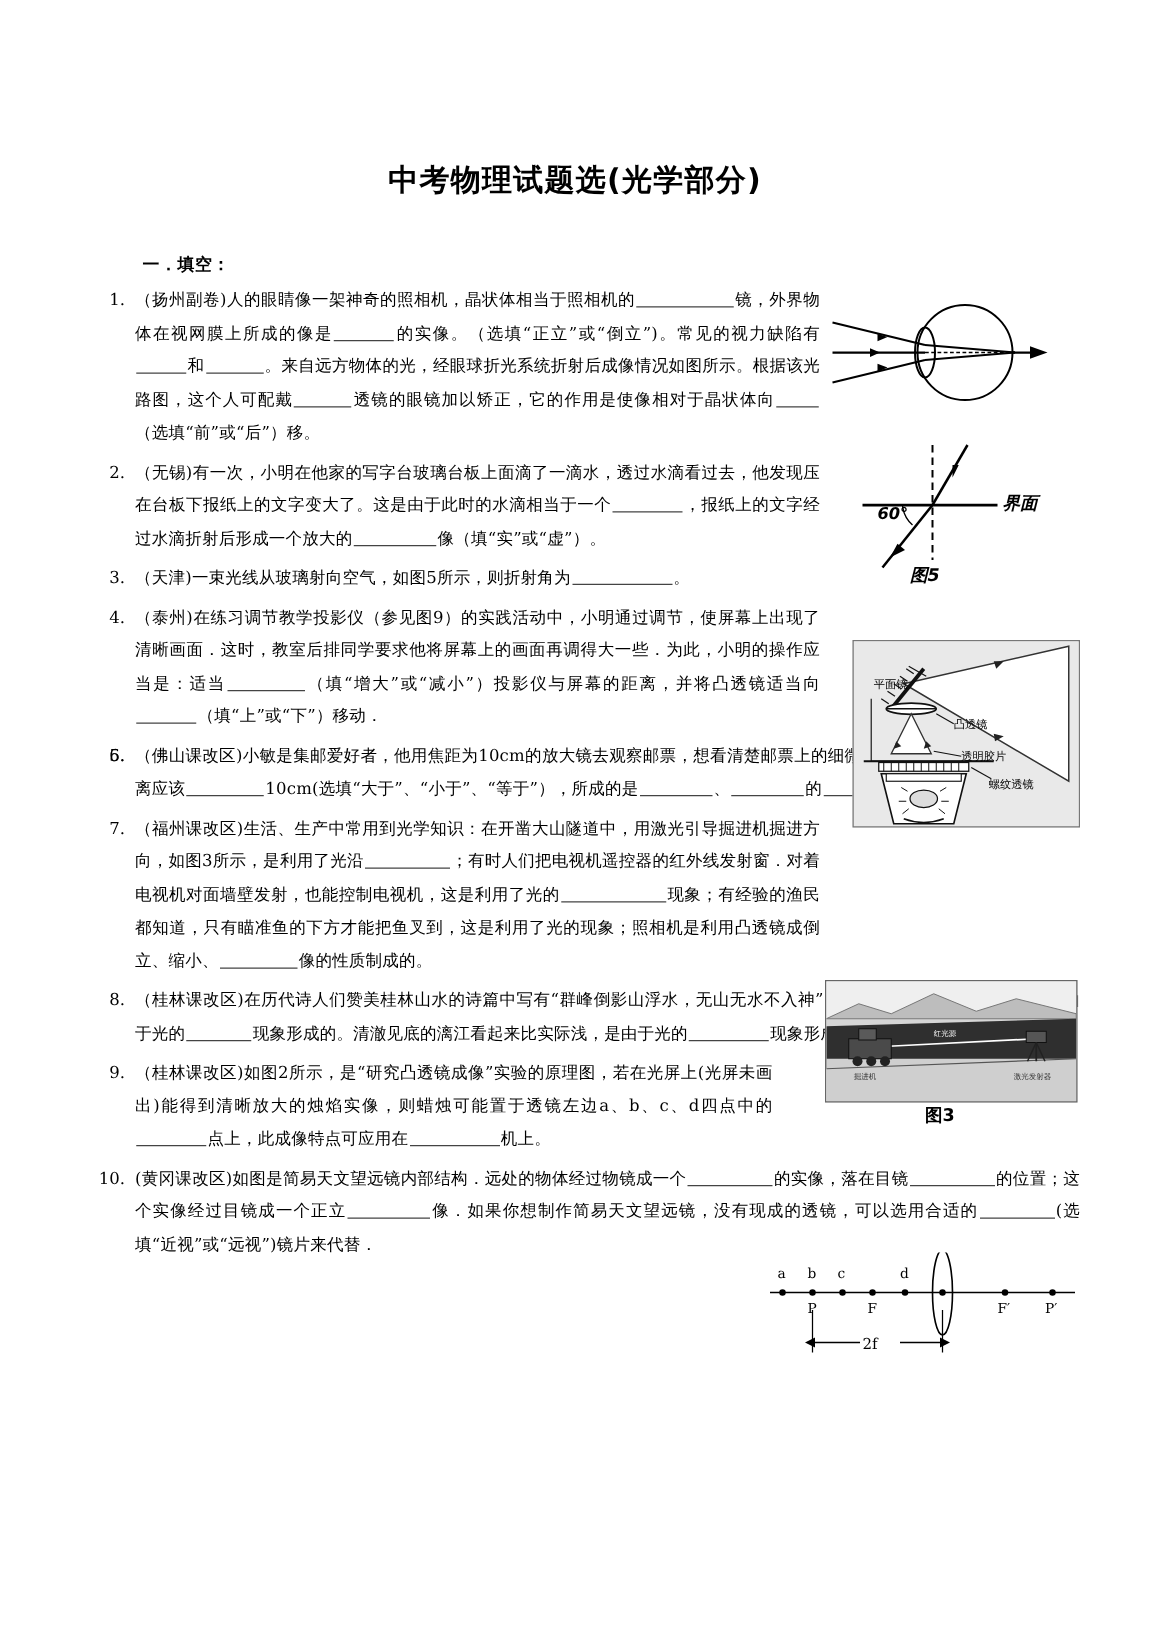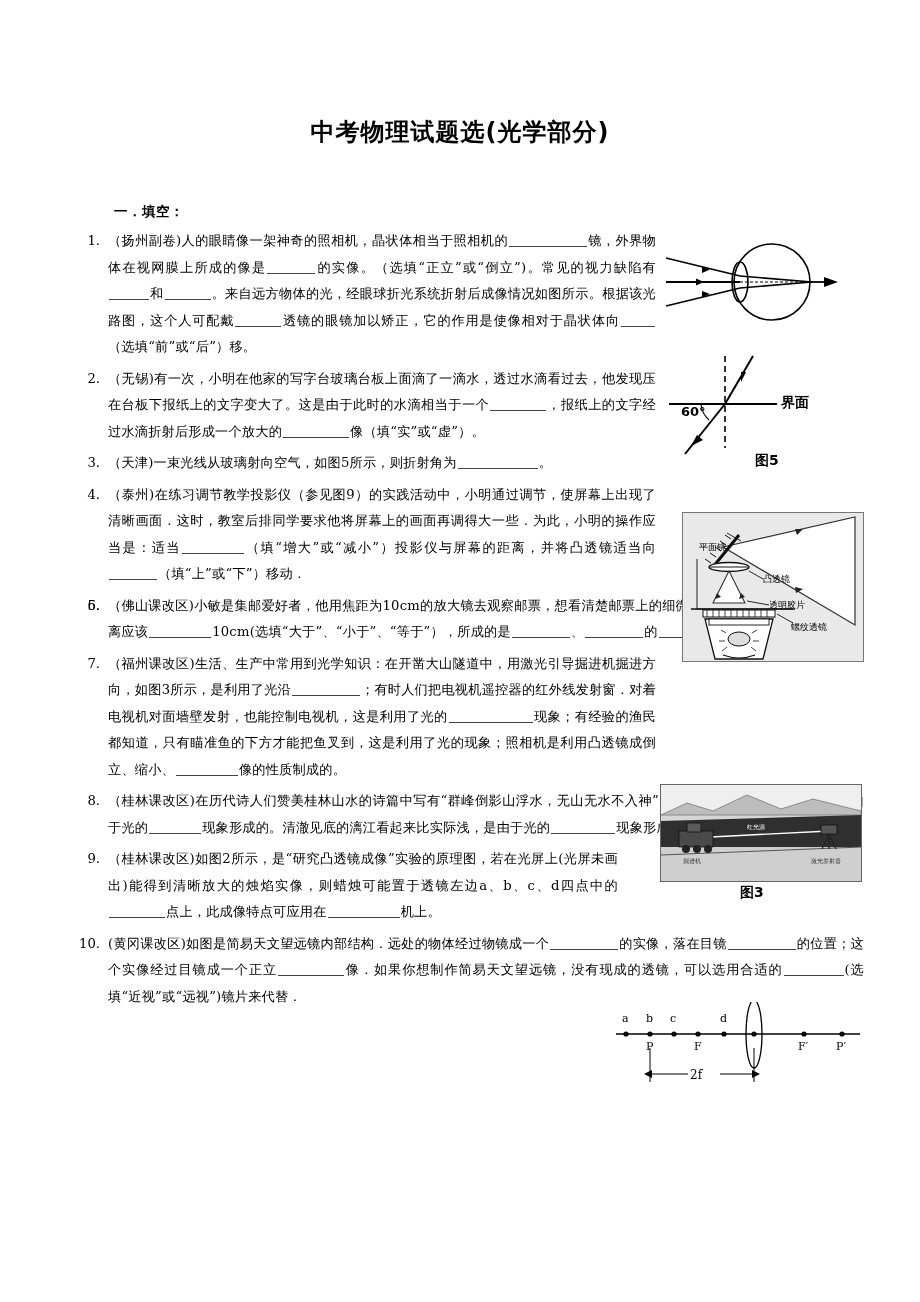--- a/index.html
+++ b/index.html
@@ -18,21 +18,21 @@
   .page {
     position: absolute;
     inset: 0;
     padding: 0;
   }
 
   
   .doc-title {
     position: absolute;
     left: 0;
-    top: 116px;
+    top: 128px;
     width: 920px;
     text-align: center;
     font-size: 24px;
     font-weight: bold;
     letter-spacing: 1px;
     font-family: "DejaVu Sans", "Liberation Sans", sans-serif;
   }
 
   
   .section-head {
@@ -88,21 +88,21 @@
 
   
   .fig {
     position: absolute;
   }
 
   
   #fig-eye { left: 652px; top: 228px; width: 210px; height: 108px; }
 
   
-  #fig-refraction { left: 629px; top: 352px; width: 212px; height: 128px; }
+  #fig-refraction { left: 650px; top: 352px; width: 212px; height: 128px; font-style: italic; }
   .fig-cap {
     position: absolute;
     font-size: 14px;
     font-weight: bold;
     font-family: "DejaVu Sans", "Liberation Sans", sans-serif;
   }
 
   
   #fig-projector {
     left: 682px; top: 512px; width: 180px; height: 148px;
@@ -220,21 +220,21 @@
       <line x1="124" y1="4" x2="96" y2="52" stroke="#000" stroke-width="2"></line>
       <polygon points="112,20 117,20 112,30" fill="#000"></polygon>
 
       <line x1="96" y1="52" x2="56" y2="102" stroke="#000" stroke-width="2"></line>
       <polygon points="68,83 74,88 62,94" fill="#000"></polygon>
 
       <path d="M 72 52 A 24 24 0 0 0 80 68" fill="none" stroke="#000" stroke-width="1.1"></path>
     </svg>
     <div class="nolabel" style="left:52px; top:52px; font-size:13px; font-weight:bold;">60°</div>
     <div class="nolabel" style="left:152px; top:42px; font-size:14px; font-weight:bold;">界面</div>
-    <div class="fig-cap" style="left:78px; top:100px;margin-left:48px;">图5</div>
+    <div class="fig-cap" style="left:78px; top:100px;">图5</div>
   </div>
 
   <div class="fig" id="fig-projector">
     <svg width="180" height="148" viewBox="0 0 180 148">
       <rect x="0" y="0" width="180" height="148" fill="#e9e9e9"></rect>
 
       <path d="M 40 34 L 172 4 L 172 112 Z" fill="#ffffff" stroke="#333" stroke-width="1.2"></path>
       <polygon points="112,16 120,16 114,22" fill="#222"></polygon>
       <polygon points="112,74 120,76 113,80" fill="#222"></polygon>
 

